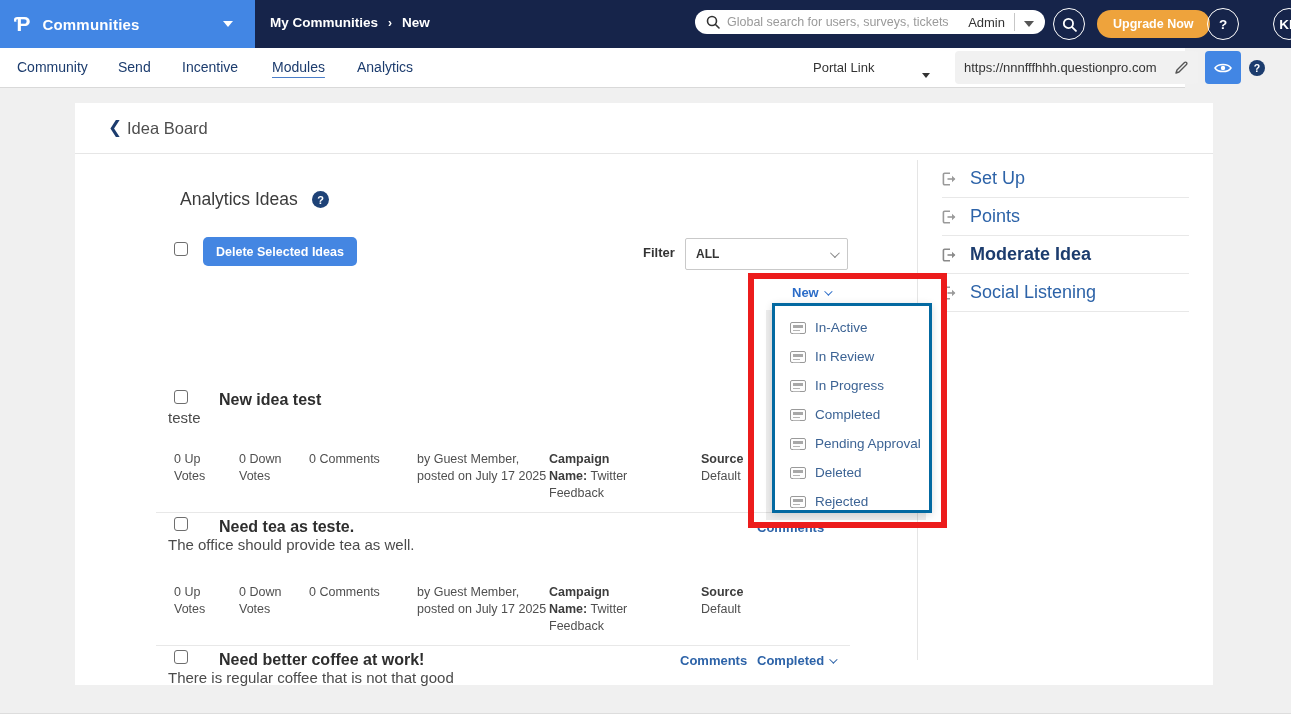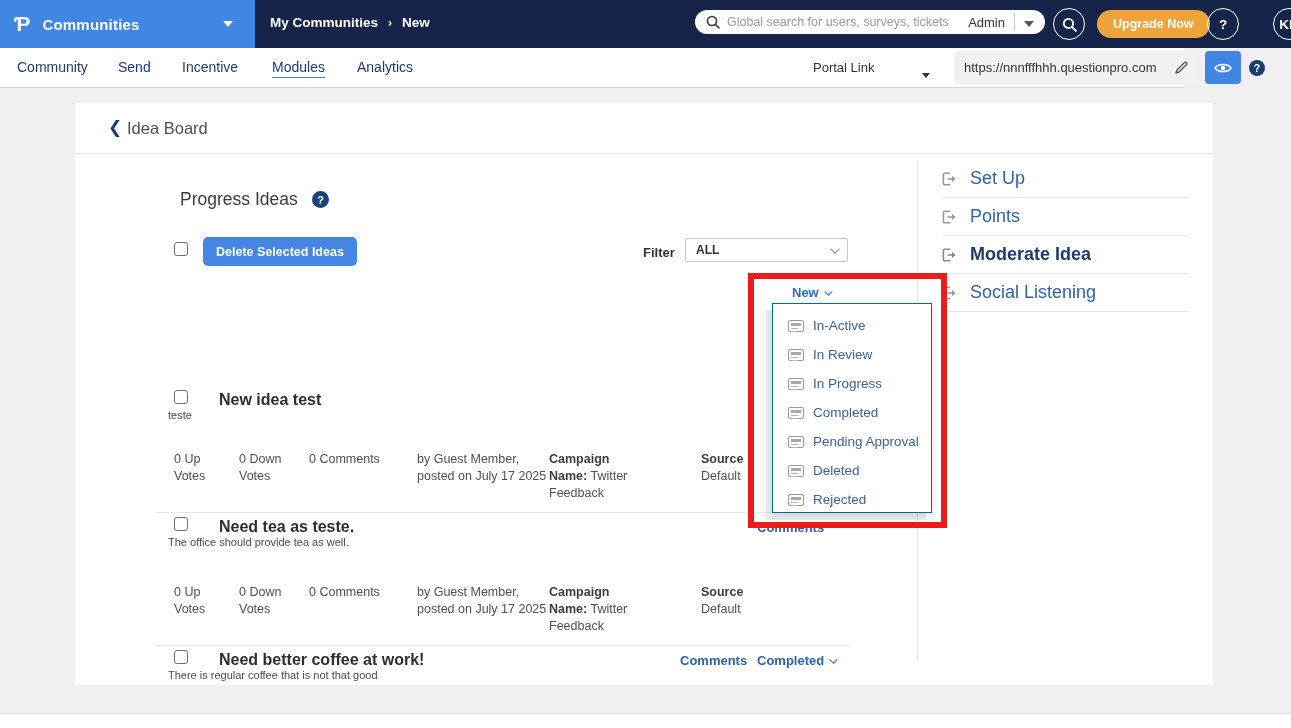--- a/index.html
+++ b/index.html
@@ -45,51 +45,51 @@
   .card-head { position:absolute; left:0; top:0; width:1138px; height:51px; border-bottom:1px solid #e6e6e6; }
   .backchev { position:absolute; left:33px; top:14px; color:#1c3c6e; font-size:17px; font-weight:bold; cursor:pointer; }
   .backlabel { position:absolute; left:52px; top:16px; font-size:16.5px; color:#4e4e4e; cursor:pointer; }
   .pagetitle { position:absolute; left:105px; top:86px; font-size:17.5px; color:#3b3b3b; }
   .title-help { position:absolute; left:237px; top:88px; width:17px; height:17px; border-radius:50%; background:#1e4277; color:#fff; font-size:11px; font-weight:bold; display:flex; align-items:center; justify-content:center; cursor:pointer; }
 
   .cb { width:14px; height:14px; border:1.5px solid #6e6e6e; border-radius:3px; background:#fff; cursor:pointer; display:inline-block; }
   .cb-top { position:absolute; left:99px; top:139px; }
   .delbtn { position:absolute; left:128px; top:134px; height:29px; padding:0 13px; background:#4486e2; border:0; border-radius:5px; color:#fff; font-size:12.5px; font-weight:bold; font-family:inherit; cursor:pointer; }
   .filterlbl { position:absolute; left:568px; top:142px; font-size:13px; font-weight:bold; color:#333; }
-  .filtersel { position:absolute; left:610px; top:135px; width:163px; height:24px; border:1px solid #c9c9c9; border-radius:2px; background:#fff; display:flex; align-items:center; justify-content:space-between; padding:0 10px; cursor:pointer; }
+  .filtersel { position:absolute; left:610px; top:135px; width:163px; height:32px; border:1px solid #c9c9c9; border-radius:2px; background:#fff; display:flex; align-items:center; justify-content:space-between; padding:0 10px; cursor:pointer; }
   .filtersel .val { font-size:12px; font-weight:bold; color:#333; }
   .chev { display:inline-block; width:7px; height:7px; border-right:1.5px solid #888; border-bottom:1.5px solid #888; transform:rotate(45deg) translateY(-2px); }
 
   
   .row { position:absolute; left:81px; width:694px; border-bottom:1px solid #e8e8e8; }
   .row1 { top:283px; height:127px; }
   .row2 { top:410px; height:133px; }
   .row3 { top:543px; height:109px; }
   .row .cb { position:absolute; left:18px; top:4px; }
   .ititle { position:absolute; left:63px; top:5px; font-size:16px; font-weight:bold; color:#2e2e2e; }
-  .idesc { position:absolute; left:12px; top:23px; font-size:11px; color:#4b4b4b; }
+  .idesc { position:absolute; left:12px; top:23px; font-size:15px; color:#4b4b4b; }
   .stat { position:absolute; font-size:12.5px; line-height:17px; color:#4f4f4f; }
   .r12 .stat { top:65px; } .row2 .stat { top:71px; } .row3 .stat { top:71px; }
   .bld { font-weight:bold; color:#3d3d3d; }
   .s-up { width:46px; } .s-down { width:58px; }
   .s1 { left:18px; } .s2 { left:83px; } .s3 { left:153px; }
   .s4 { left:261px; } .row3 .s4 { left:234px; }
   .s5 { left:393px; width:96px; } .row3 .s5 { left:389px; width:160px; }
   .s6 { left:545px; }
   .s7 { left:609px; display:flex; align-items:center; gap:5px; cursor:pointer; }
   .s7 .dtext { color:#2d63a8; font-weight:bold; font-size:12.5px; }
   .rlink { position:absolute; top:7px; font-size:13px; font-weight:bold; color:#2d63a8; cursor:pointer; }
   .rl-comments2 { left:601px; } .rl-comments3 { left:524px; }
   .rl-status3 { left:601px; display:flex; align-items:center; gap:5px; }
   .rl-status3 .chev { border-color:#2d63a8; width:6px; height:6px; }
 
   
   .newtrig { position:absolute; left:717px; top:182px; font-size:13px; font-weight:bold; color:#2b6cc8; display:flex; gap:5px; align-items:center; cursor:pointer; z-index:5; }
   .newtrig .chev { border-color:#2b6cc8; width:6px; height:6px; }
-  .ddpanel { position:absolute; left:697px; top:200px; width:160px; height:210px; background:#fff; border:1px solid #0369a1; z-index:6; box-shadow:-6px 7px 0 rgba(0,0,0,0.07), 0 2px 8px rgba(0,0,0,0.14); padding-top:7px; }
+  .ddpanel { position:absolute; left:697px; top:200px; width:160px; height:210px; background:#fff; border:3px solid #0369a1; z-index:6; box-shadow:-6px 7px 0 rgba(0,0,0,0.07), 0 2px 8px rgba(0,0,0,0.14); padding-top:7px; }
   .dditem { height:29px; display:flex; align-items:center; gap:9px; padding-left:15px; font-size:13.5px; color:#3c6394; cursor:pointer; }
   .cardicon { width:16px; height:12px; border:1px solid #9a9a9a; border-radius:2px; position:relative; flex:0 0 auto; background:#fdfdfd; }
   .cardicon::before { content:""; position:absolute; left:2px; right:2px; top:2px; height:3px; background:#a8a8a8; }
   .cardicon::after { content:""; position:absolute; left:2px; right:5px; top:7px; height:1.5px; background:#b5b5b5; box-shadow:0 3px 0 #b5b5b5; }
   .redbox { position:absolute; left:673px; top:170px; width:199px; height:255px; border:6px solid #ec1c1c; z-index:10; pointer-events:none; }
 
   
   .sidebar { position:absolute; left:842px; top:57px; width:296px; height:500px; border-left:1px solid #e5e5e5; }
   .sitem { height:38px; margin:0 24px 0 24px; border-bottom:1px solid #e8e8e8; display:flex; align-items:center; gap:13px; font-size:18px; color:#2d63a8; cursor:pointer; }
   .sitem.active { font-weight:bold; color:#1c3c6e; }
@@ -161,21 +161,21 @@
   </button>
   <span class="help-dark">?</span>
 </div>
 
 <div class="card">
   <div class="card-head">
     <span class="backchev">❮</span>
     <span class="backlabel">Idea Board</span>
   </div>
 
-  <div class="pagetitle">Progress Ideas</div>
+  <div class="pagetitle">Analytics Ideas</div>
   <div class="title-help">?</div>
 
   <span class="cb cb-top"></span>
   <button class="delbtn">Delete Selected Ideas</button>
   <span class="filterlbl">Filter</span>
   <div class="filtersel">
     <span class="val">ALL</span>
     <span class="chev"></span>
   </div>
 

